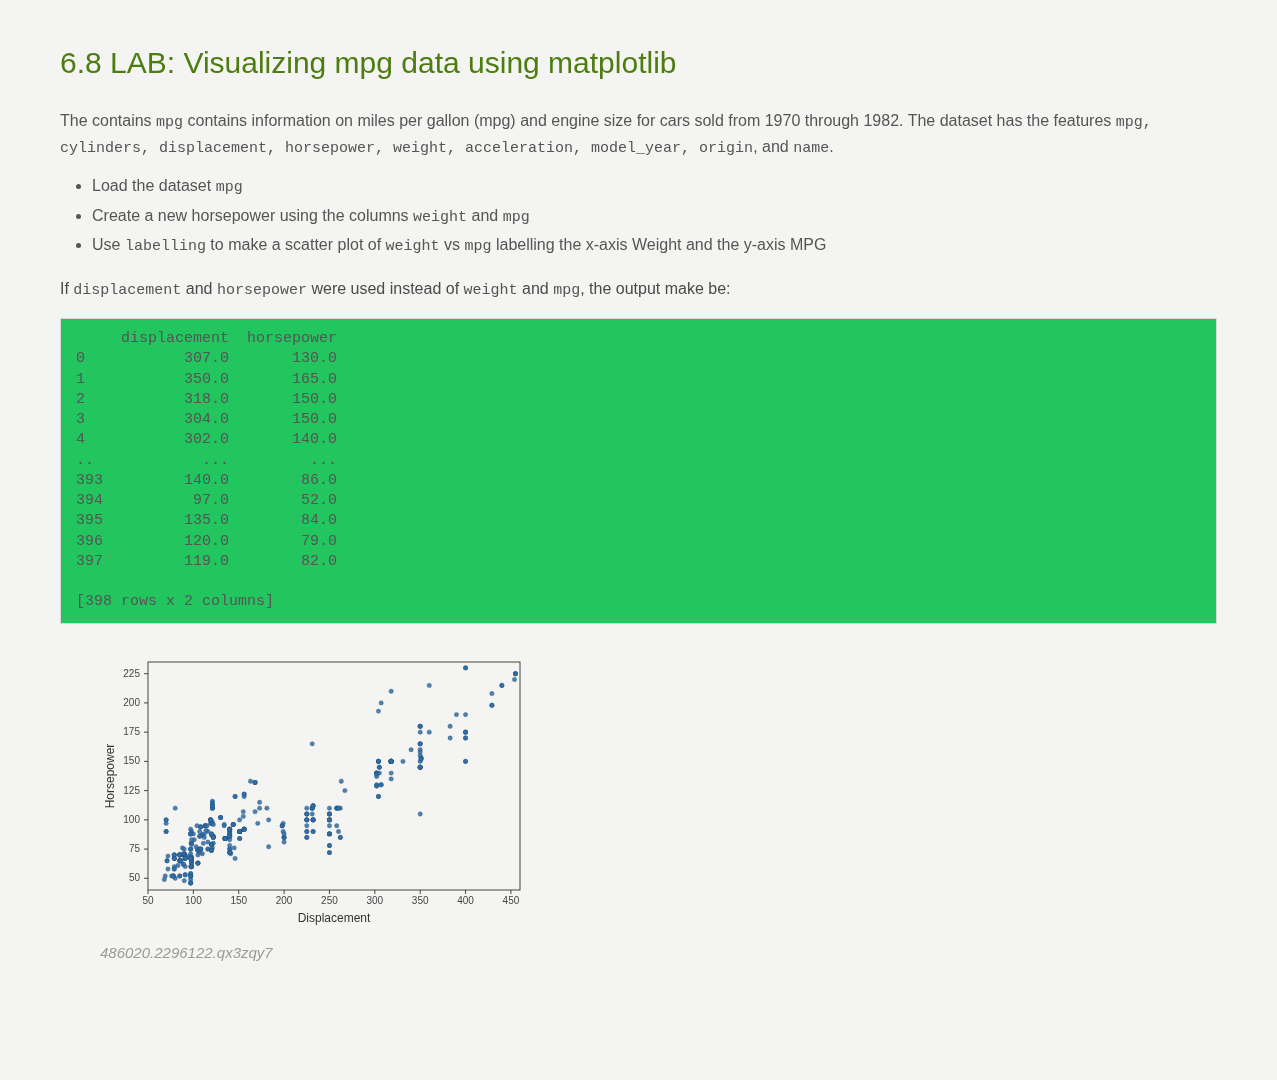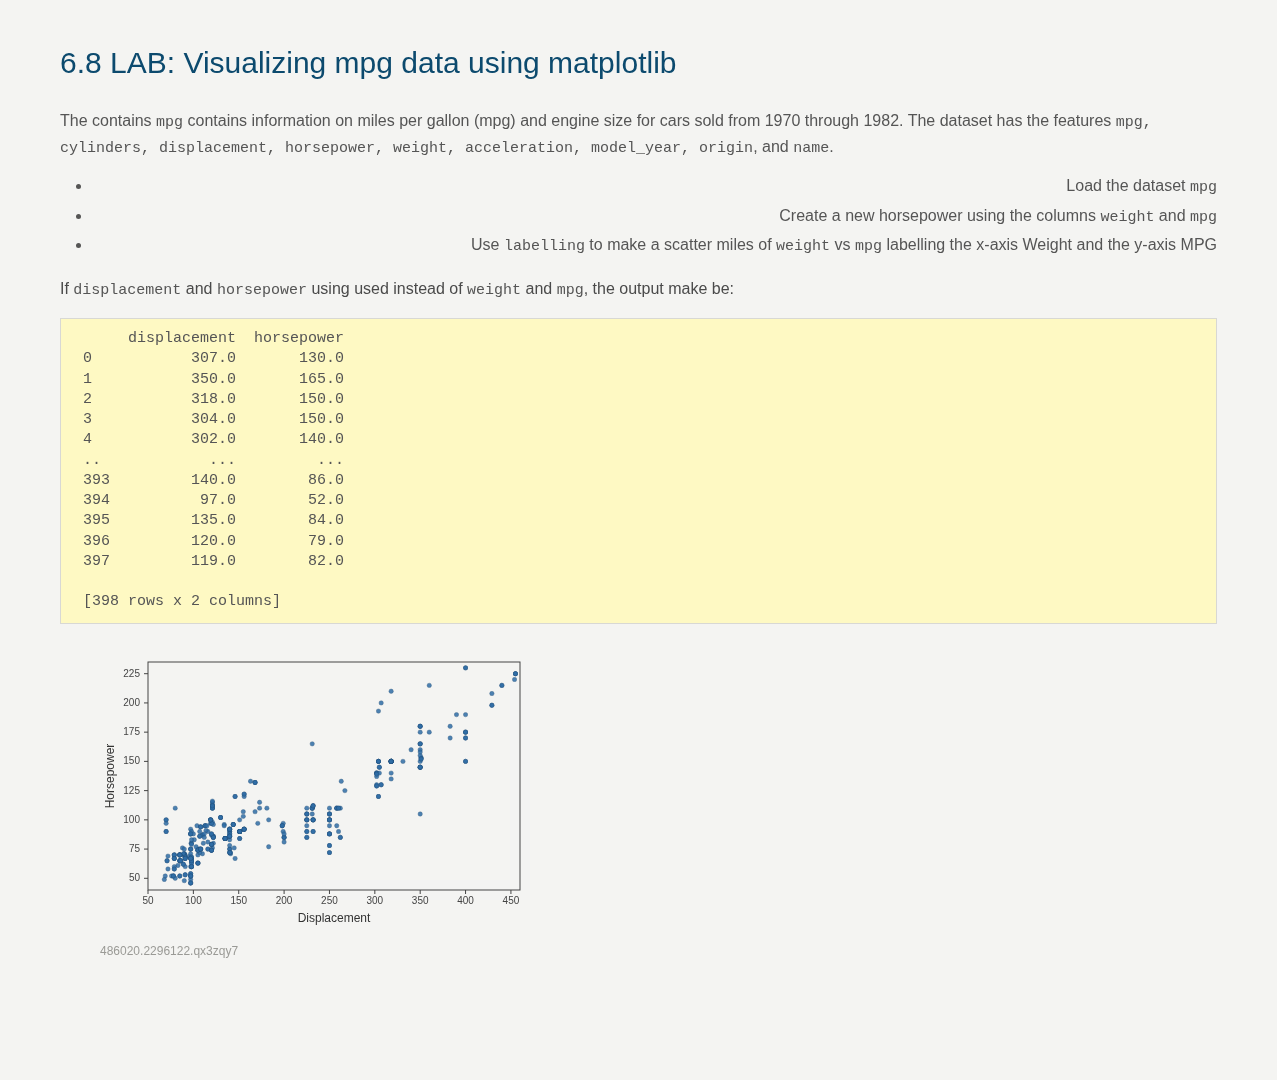--- a/index.html
+++ b/index.html
@@ -7,45 +7,44 @@
     padding: 40px 60px;
     font-family: Arial, Helvetica, sans-serif;
     background: #f4f4f2;
     color: #4a4a4a;
     font-size: 16px;
     line-height: 1.5;
   }
   h1 {
     font-size: 30px;
     font-weight: 400;
-    color: #0c4a6e;
+    color: #4d7c0f;
     margin: 0 0 24px 0;
   }
   .intro p {
     margin: 0 0 14px 0;
     color: #555;
   }
   code, .mono {
     font-family: "Courier New", Courier, monospace;
     font-size: 15px;
     color: #555;
   }
   ul {
     margin: 6px 0 18px 0;
     padding-left: 32px;
-    text-align: right;
   }
   ul li {
     margin: 4px 0;
     color: #555;
   }
   pre.output-box {
-    background: #fef9c3;
+    background: #22c55e;
     border: 1px solid #d8d8d4;
-    padding: 10px 22px;
+    padding: 10px 15px;
     font-family: "Courier New", Courier, monospace;
     font-size: 15px;
     color: #555;
     white-space: pre;
     line-height: 1.35;
     margin: 8px 0 28px 0;
     overflow-x: auto;
   }
   
   svg.chart {
@@ -58,23 +57,24 @@
     fill: #333;
   }
   .pt {
     fill: #2f6da6;
     stroke: #1e4a72;
     stroke-width: 0.4;
     opacity: 0.85;
   }
   .footer-id {
     font-family: Arial, sans-serif;
-    font-size: 12px;
+    font-size: 15px;
     color: #9a9a96;
     margin: 6px 0 0 40px;
+    font-style: italic;
   }
 </style>
 </head>
 <body>
 
 <h1>6.8 LAB: Visualizing mpg data using matplotlib</h1>
 
 <div class="intro">
   <p>
     <span>The contains </span><code>mpg</code><span> contains information on miles per gallon (mpg) and engine size for cars sold from 1970 through 1982. The dataset has the features </span><code>mpg, cylinders, displacement, horsepower, weight, acceleration, model_year, origin</code><span>, and </span><code>name</code><span>.</span>
@@ -82,26 +82,26 @@
 </div>
 
 <ul>
   <li>
     <span>Load the dataset </span><code>mpg</code>
   </li>
   <li>
     <span>Create a new horsepower using the columns </span><code>weight</code><span> and </span><code>mpg</code>
   </li>
   <li>
-    <span>Use </span><code>labelling</code><span> to make a scatter miles of </span><code>weight</code><span> vs </span><code>mpg</code><span> labelling the x-axis </span><span>Weight</span><span> and the y-axis </span><span>MPG</span>
+    <span>Use </span><code>labelling</code><span> to make a scatter plot of </span><code>weight</code><span> vs </span><code>mpg</code><span> labelling the x-axis </span><span>Weight</span><span> and the y-axis </span><span>MPG</span>
   </li>
 </ul>
 
 <p>
-  <span>If </span><code>displacement</code><span> and </span><code>horsepower</code><span> using used instead of </span><code>weight</code><span> and </span><code>mpg</code><span>, the output make be:</span>
+  <span>If </span><code>displacement</code><span> and </span><code>horsepower</code><span> were used instead of </span><code>weight</code><span> and </span><code>mpg</code><span>, the output make be:</span>
 </p>
 
 <pre class="output-box" id="console-out">     displacement  horsepower
 0           307.0       130.0
 1           350.0       165.0
 2           318.0       150.0
 3           304.0       150.0
 4           302.0       140.0
 ..            ...         ...
 393         140.0        86.0

